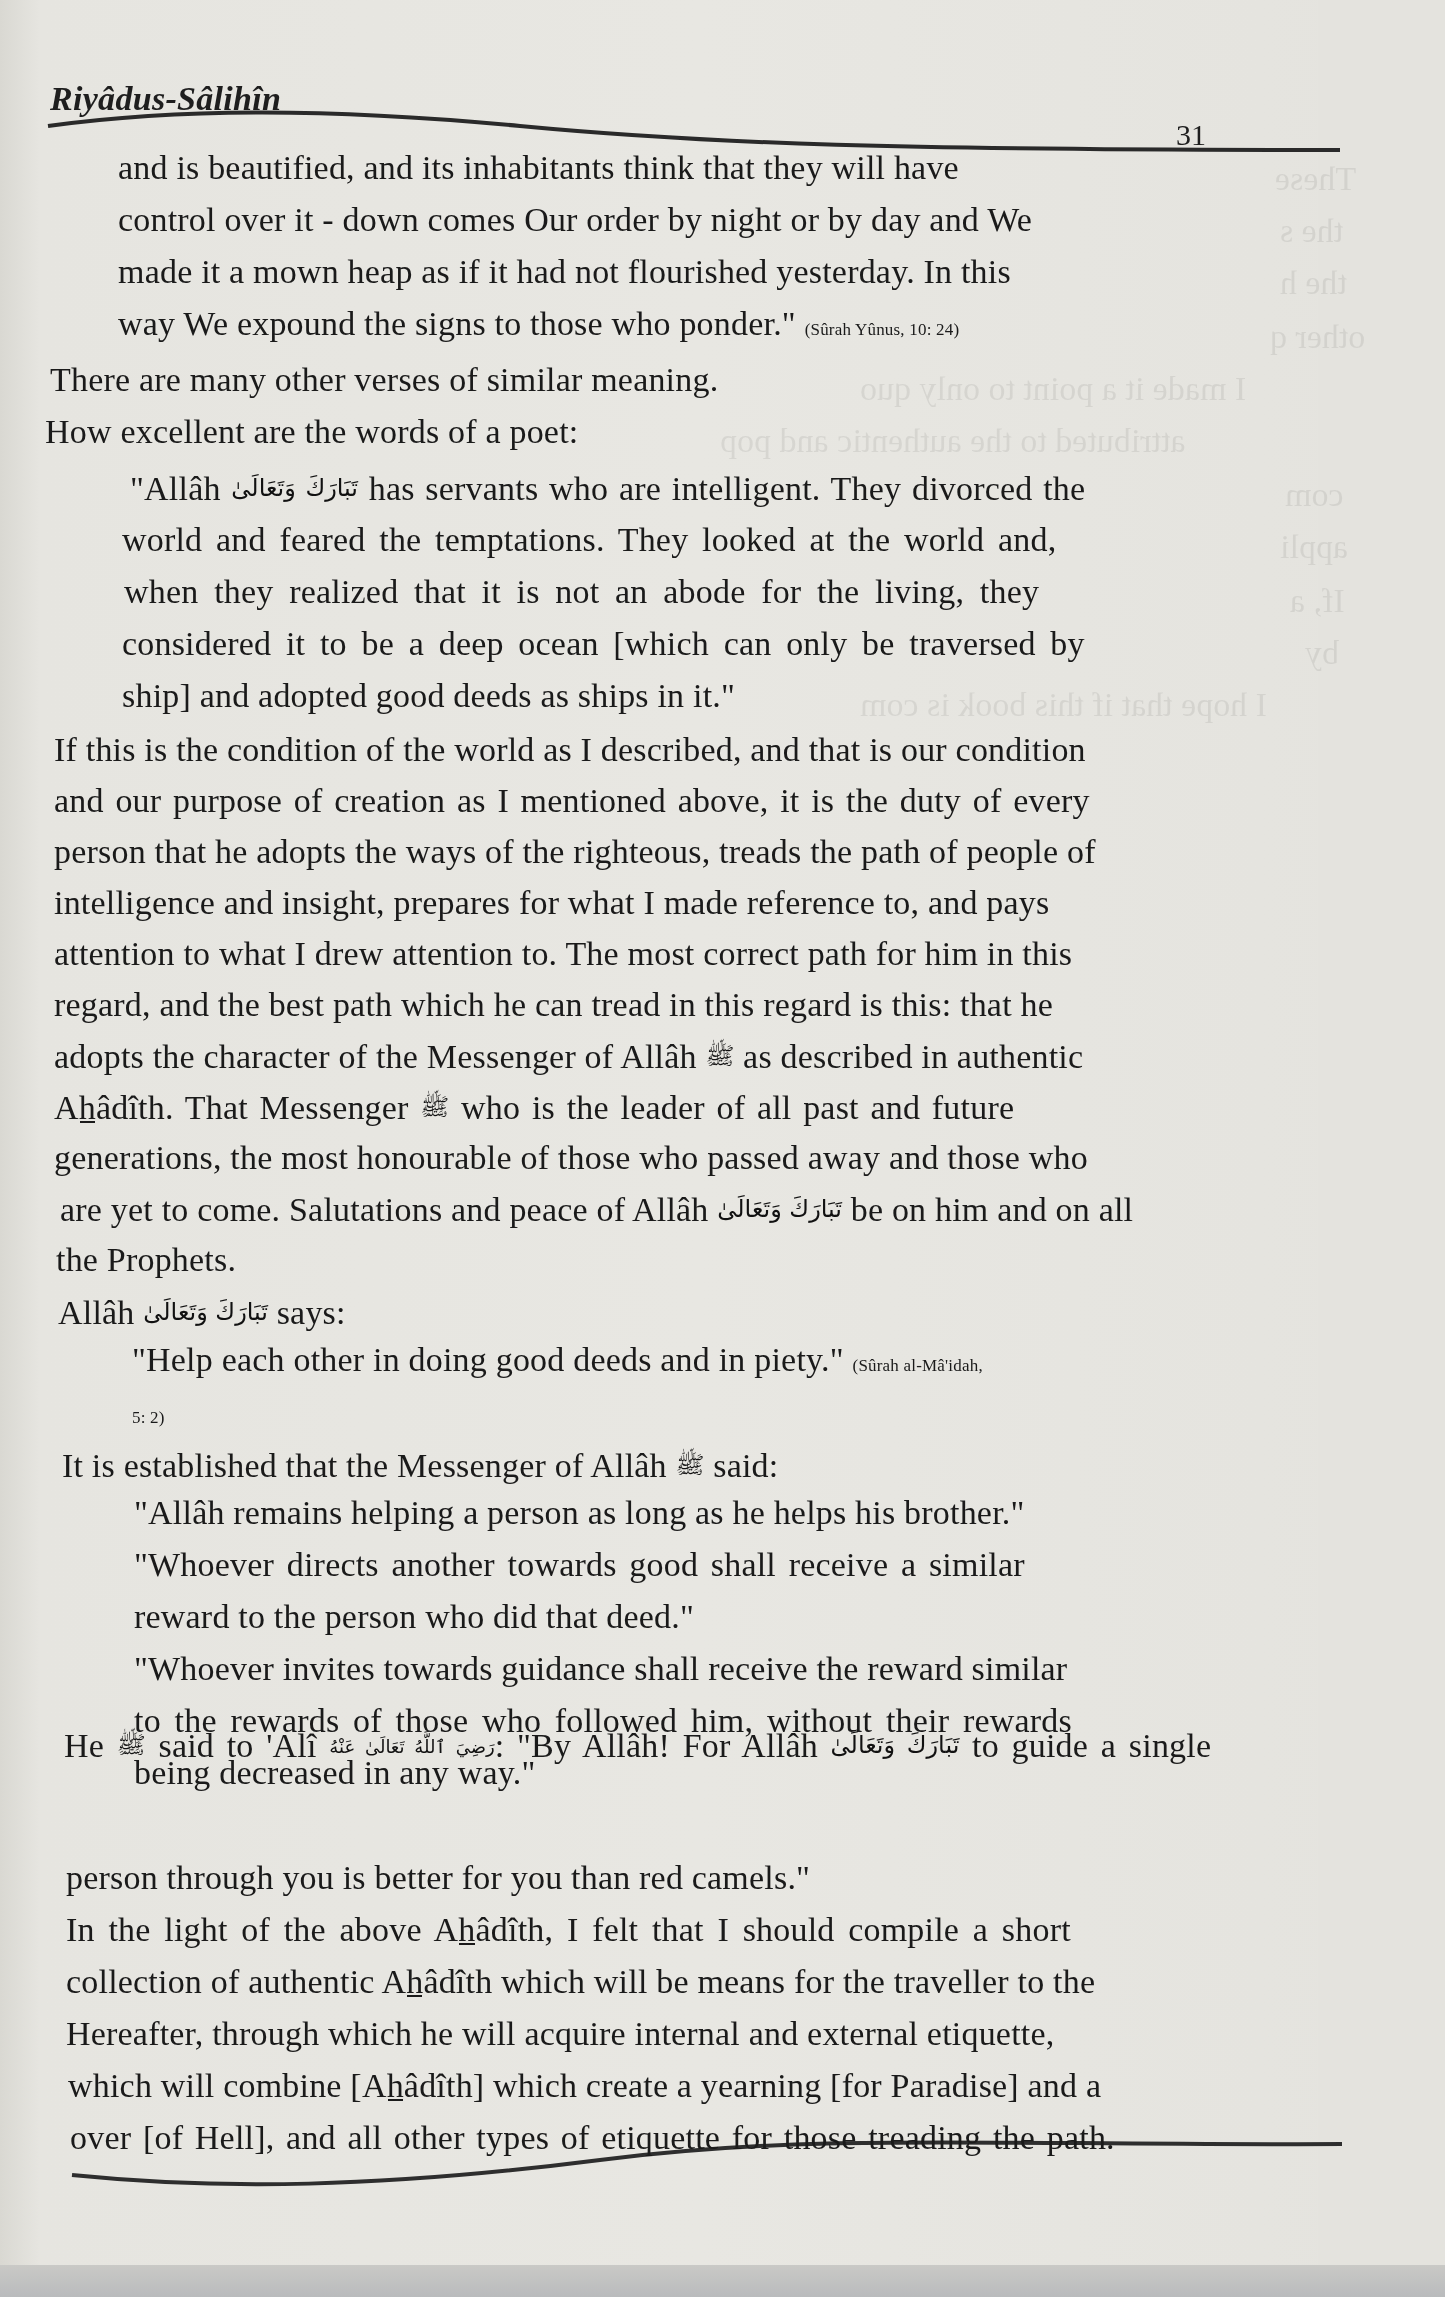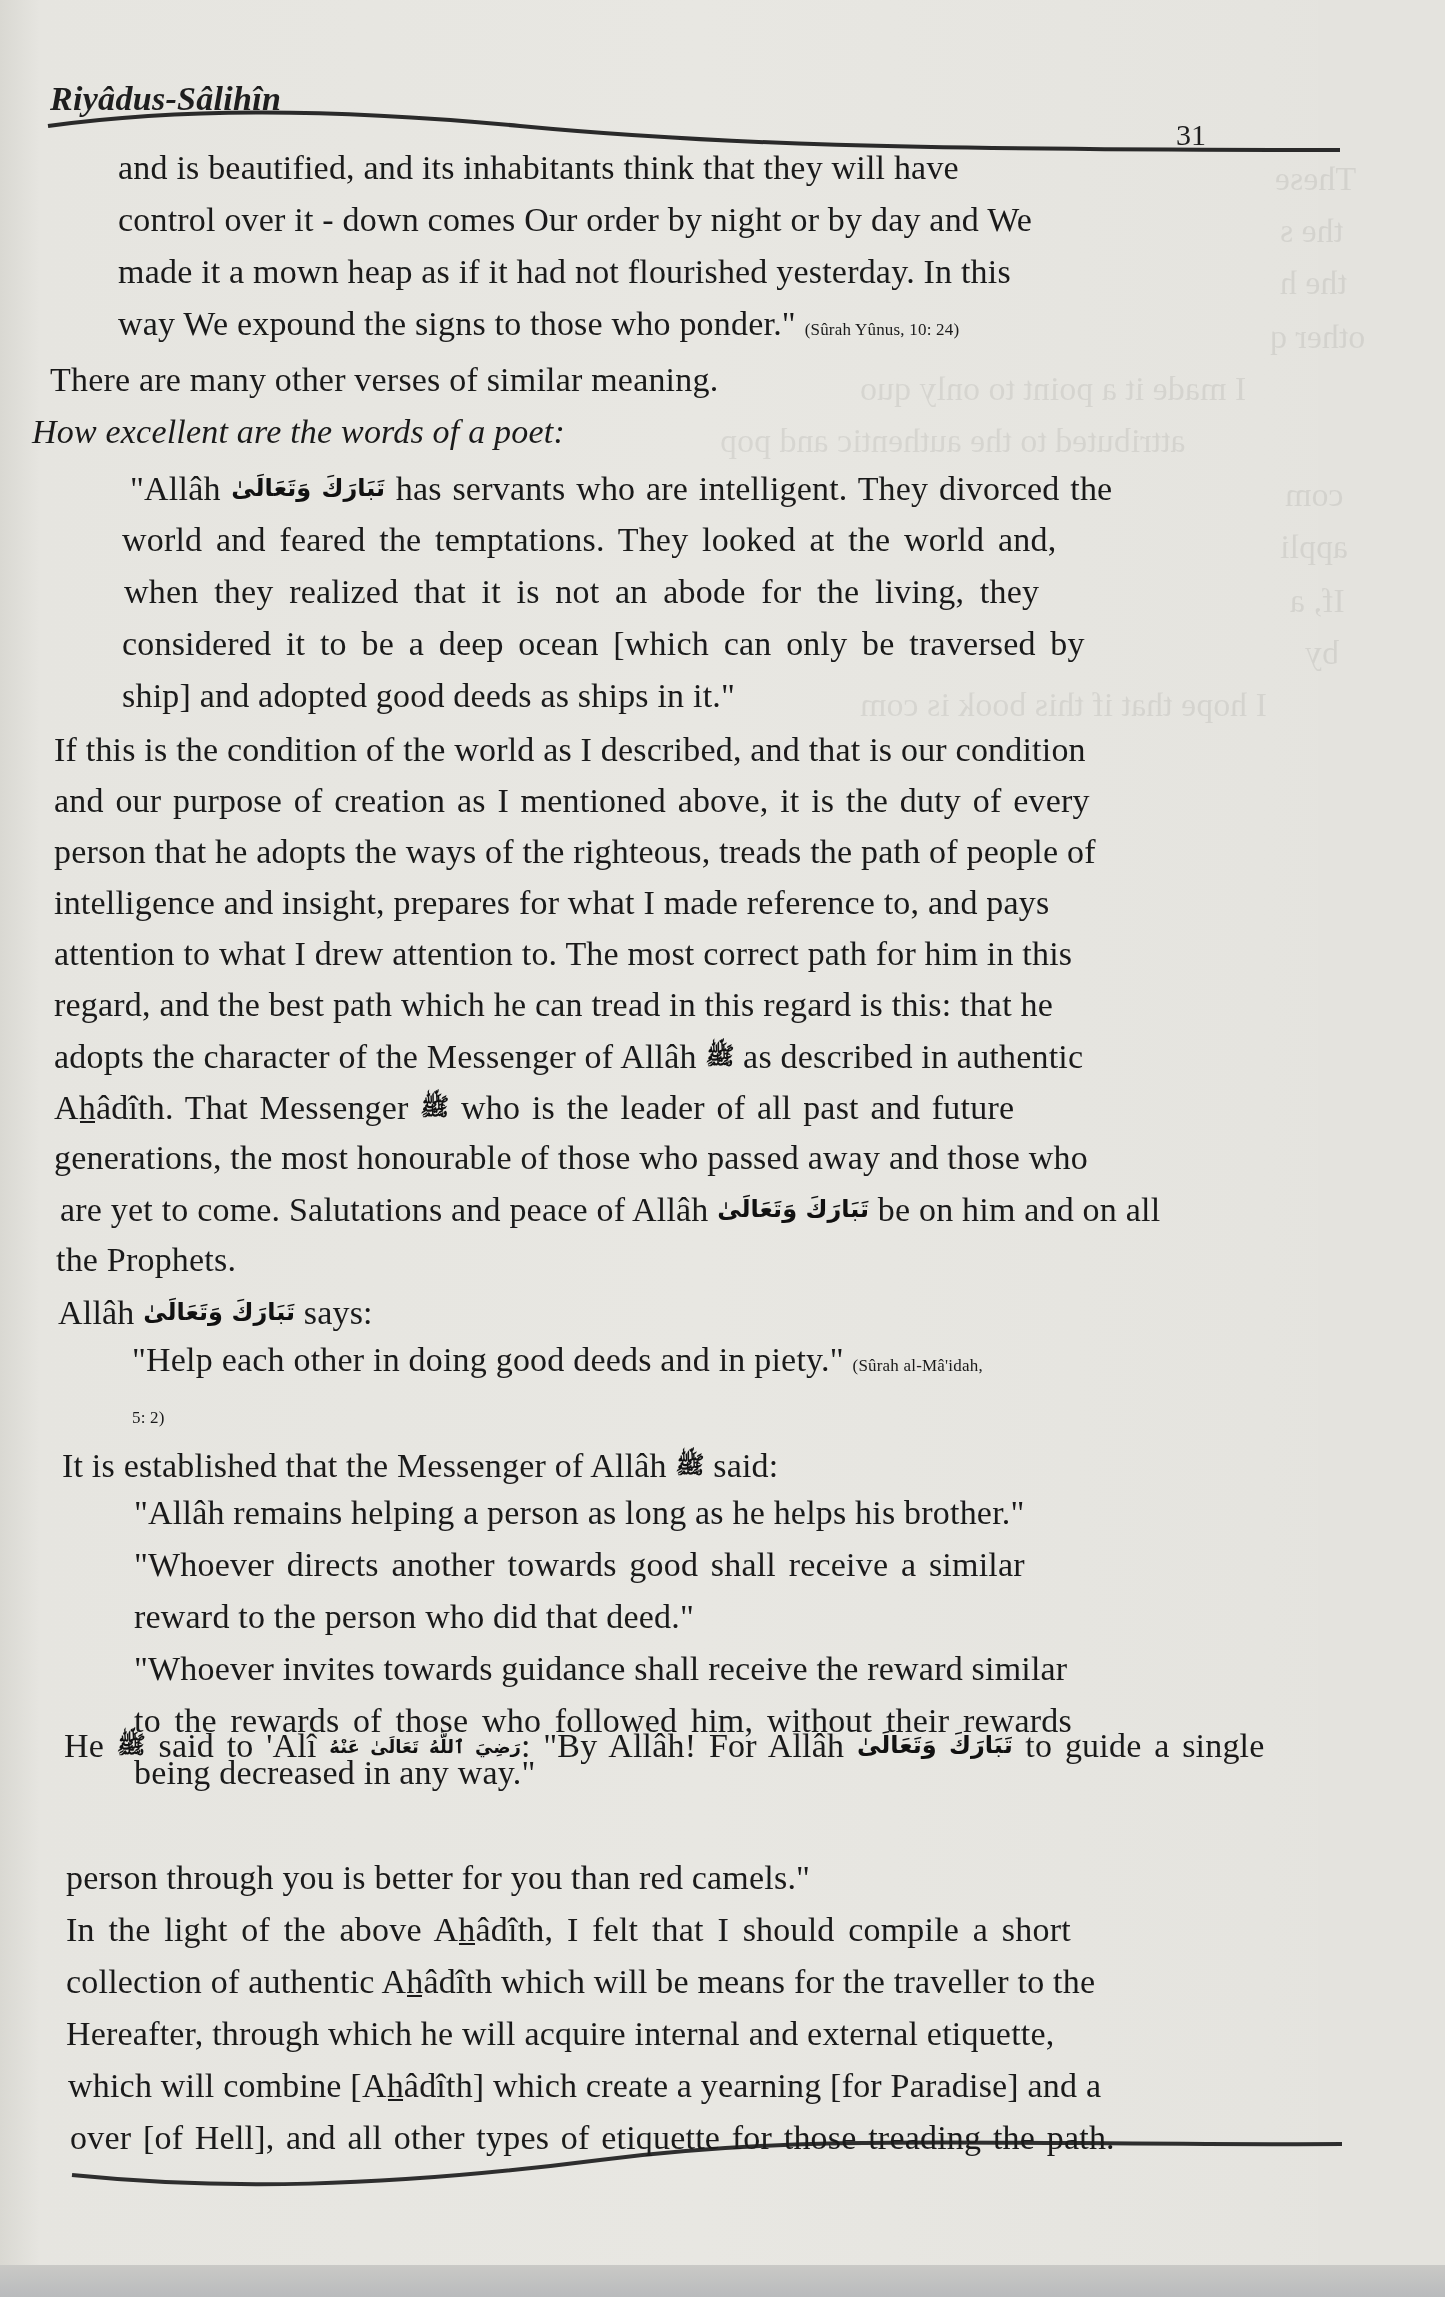--- a/index.html
+++ b/index.html
@@ -65,21 +65,21 @@
     color: #1a1a1a;
     letter-spacing: 0.2px;
   }
   .cite {
     font-size: 17px;
   }
   .honorific {
     display: inline-block;
     font-family: "DejaVu Sans", sans-serif;
     font-size: 24px;
-    font-weight: bold;
+    font-weight: normal;
     vertical-align: 4px;
     color: #111;
     direction: rtl;
     unicode-bidi: isolate;
     letter-spacing: -1px;
   }
   .ul-h {
     text-decoration: none;
     position: relative;
   }
@@ -130,21 +130,21 @@
 
     <div class="line" style="left:118px;top:148px;">and is beautified, and its inhabitants think that they will have</div>
     <div class="line" style="left:118px;top:200px;">control over it - down comes Our order by night or by day and We</div>
     <div class="line" style="left:118px;top:252px;">made it a mown heap as if it had not flourished yesterday. In this</div>
     <div class="line" style="left:118px;top:304px;">
       <span>way We expound the signs to those who ponder."</span>
       <span class="cite">(Sûrah Yûnus, 10: 24)</span>
     </div>
 
     <div class="line" style="left:50px;top:360px;">There are many other verses of similar meaning.</div>
-    <div class="line" style="left:32px;top:412px;font-style:italic;">How excellent are the words of a poet:</div>
+    <div class="line" style="left:45px;top:412px;">How excellent are the words of a poet:</div>
 
     <div class="line" style="left:130px;top:468px;word-spacing:2px;">
       <span>"Allâh</span>
       <span class="honorific">تَبَارَكَ وَتَعَالَىٰ</span>
       <span>has servants who are intelligent. They divorced the</span>
     </div>
     <div class="line" style="left:122px;top:520px;word-spacing:5px;">world and feared the temptations. They looked at the world and,</div>
     <div class="line" style="left:124px;top:572px;word-spacing:7px;">when they realized that it is not an abode for the living, they</div>
     <div class="line" style="left:122px;top:624px;word-spacing:6px;">considered it to be a deep ocean [which can only be traversed by</div>
     <div class="line" style="left:122px;top:676px;">ship] and adopted good deeds as ships in it."</div>

